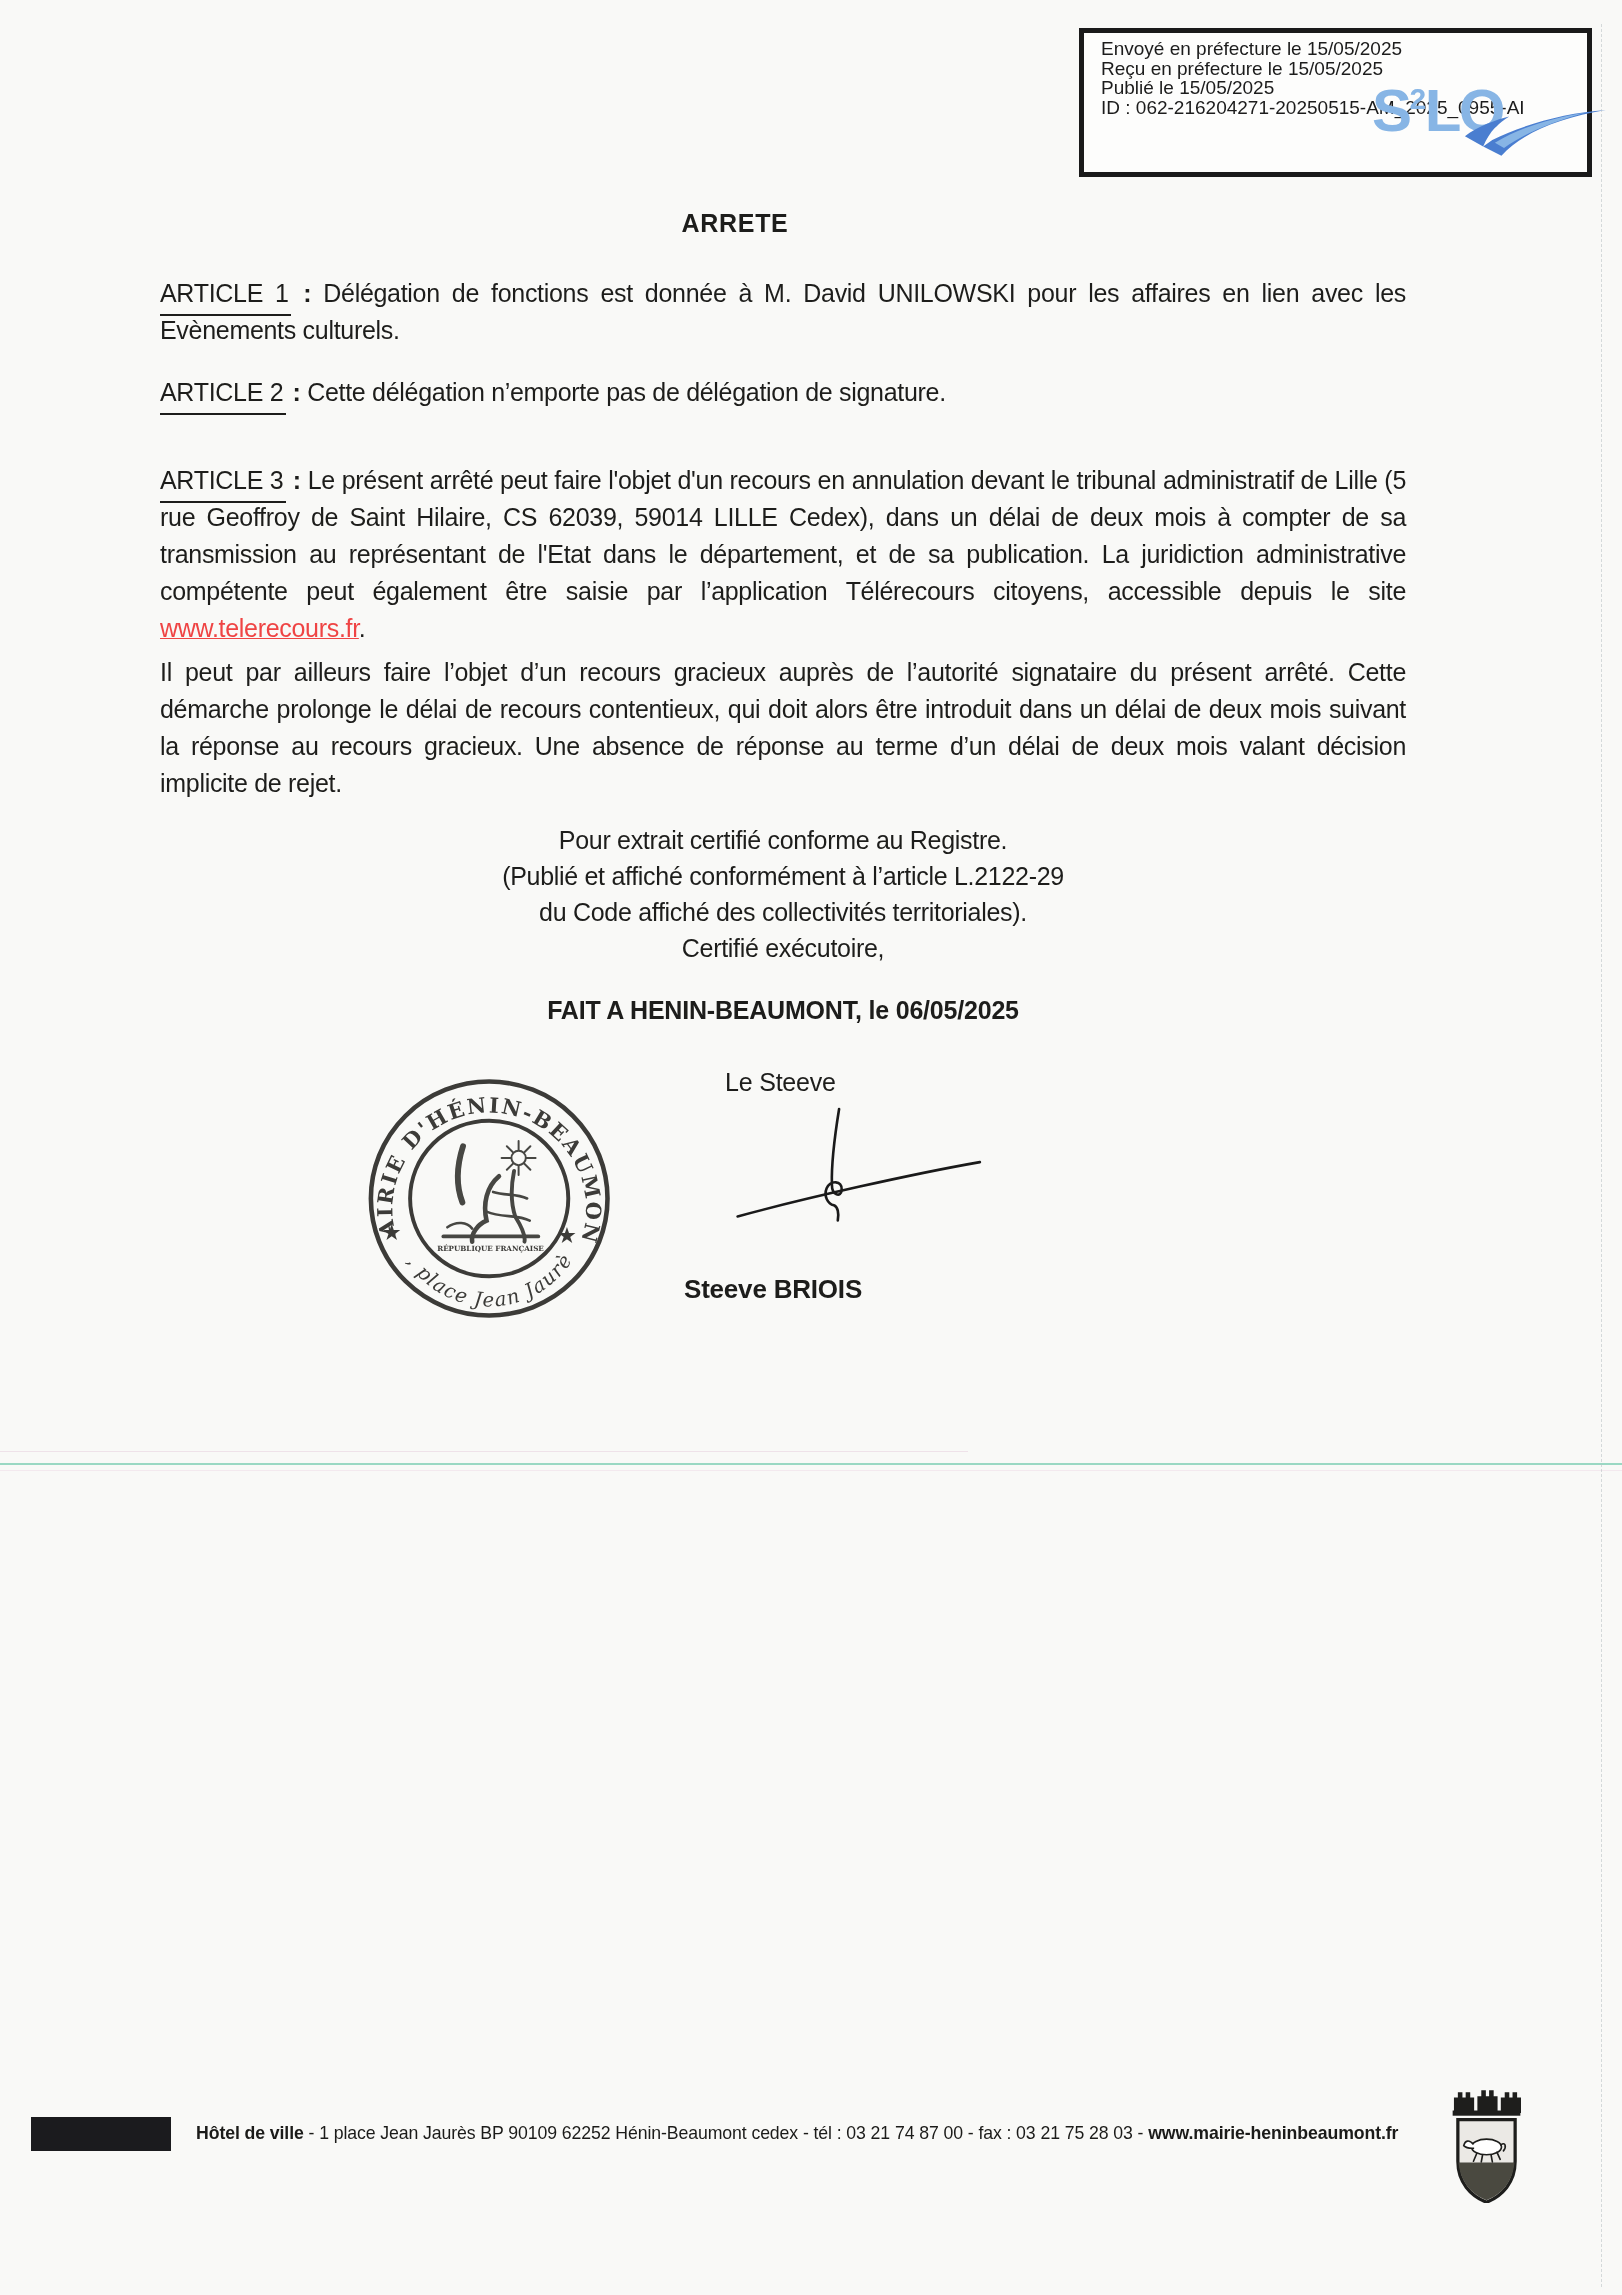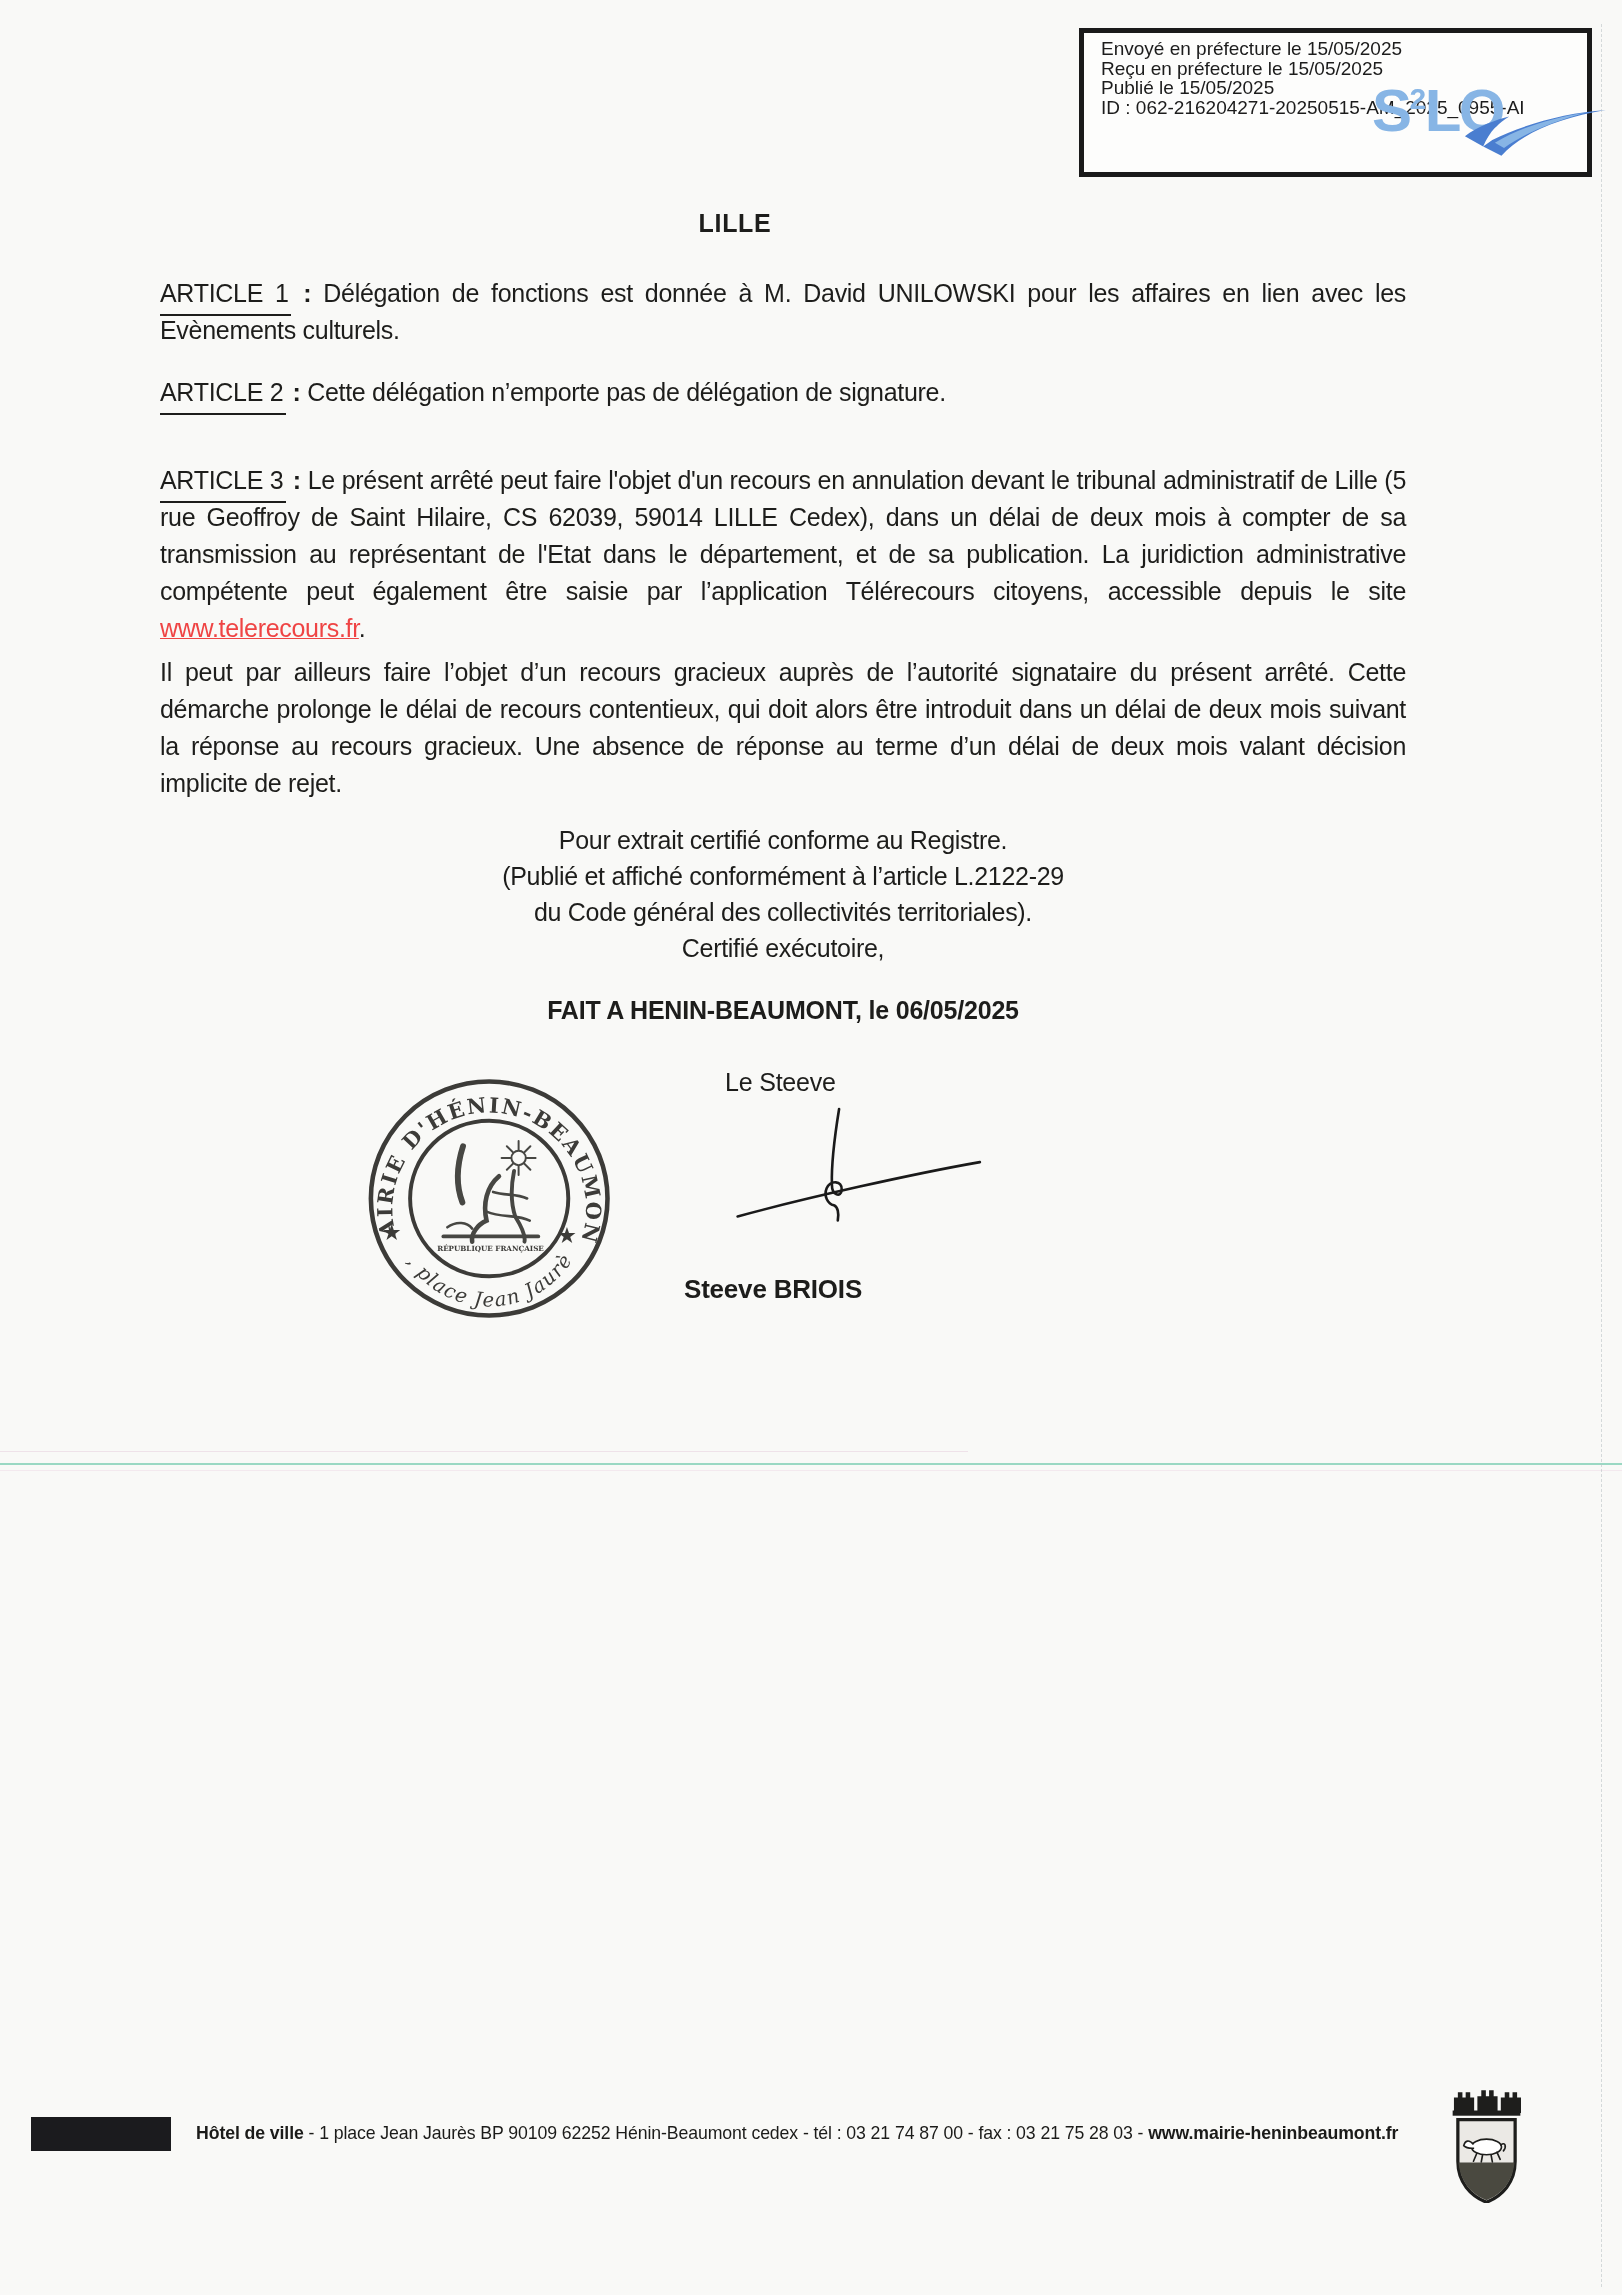--- a/index.html
+++ b/index.html
@@ -76,34 +76,34 @@
     <div class="s2lo-logo">
       <span class="s2lo-text">S</span><span class="s2lo-sup">2</span><span class="s2lo-text">LO</span>
       <svg class="s2lo-bird" width="150" height="59" viewBox="0 0 230 90">
         <path d="M6,46 L34,62 C44,38 58,26 74,16 C56,20 24,32 6,46 Z" fill="#4a7ed0"></path>
         <path d="M34,62 L62,76 C92,42 150,18 222,6 C160,10 90,30 48,52 Z" fill="#4a7ed0"></path>
         <path d="M52,56 C92,32 140,18 190,10 C140,24 96,42 66,64 Z" fill="#87b5e5"></path>
       </svg>
     </div>
   </div>
 
-  <h1 class="doc-title">LILLE</h1>
+  <h1 class="doc-title">ARRETE</h1>
 
   <p class="para" style="top:275px;"><span class="art-label">ARTICLE 1</span><span class="art-sep"> : </span><span>Délégation de fonctions est donnée à M. David UNILOWSKI pour les affaires en lien avec les Evènements culturels.</span></p>
 
   <p class="para" style="top:374px;"><span class="art-label">ARTICLE 2</span><span class="art-sep"> : </span><span>Cette délégation n’emporte pas de délégation de signature.</span></p>
 
   <p class="para" style="top:462px;"><span class="art-label">ARTICLE 3</span><span class="art-sep"> : </span><span>Le présent arrêté peut faire l'objet d'un recours en annulation devant le tribunal administratif de Lille (5 rue Geoffroy de Saint Hilaire, CS 62039, 59014 LILLE Cedex), dans un délai de deux mois à compter de sa transmission au représentant de l'Etat dans le département, et de sa publication. La juridiction administrative compétente peut également être saisie par l’application Télérecours citoyens, accessible depuis le site </span><a class="telelink">www.telerecours.fr</a><span>.</span></p>
 
   <p class="para" style="top:654px;">Il peut par ailleurs faire l’objet d’un recours gracieux auprès de l’autorité signataire du présent arrêté. Cette démarche prolonge le délai de recours contentieux, qui doit alors être introduit dans un délai de deux mois suivant la réponse au recours gracieux. Une absence de réponse au terme d’un délai de deux mois valant décision implicite de rejet.</p>
 
   <div class="cert-block">
     <div>Pour extrait certifié conforme au Registre.</div>
     <div>(Publié et affiché conformément à l’article L.2122-29</div>
-    <div>du Code général des collectivités territoriales).</div>
+    <div>du Code affiché des collectivités territoriales).</div>
     <div>Certifié exécutoire,</div>
   </div>
 
   <div class="fait-line">FAIT A HENIN-BEAUMONT, le 06/05/2025</div>
 
   <div class="role-line">Le Steeve</div>
 
   <svg class="sig-svg" width="275" height="131" viewBox="0 0 420 200">
     <g fill="none" stroke="#1a1a1a" stroke-width="4" stroke-linecap="round">
       <path d="M33,187 C140,158 300,122 403,104"></path>

